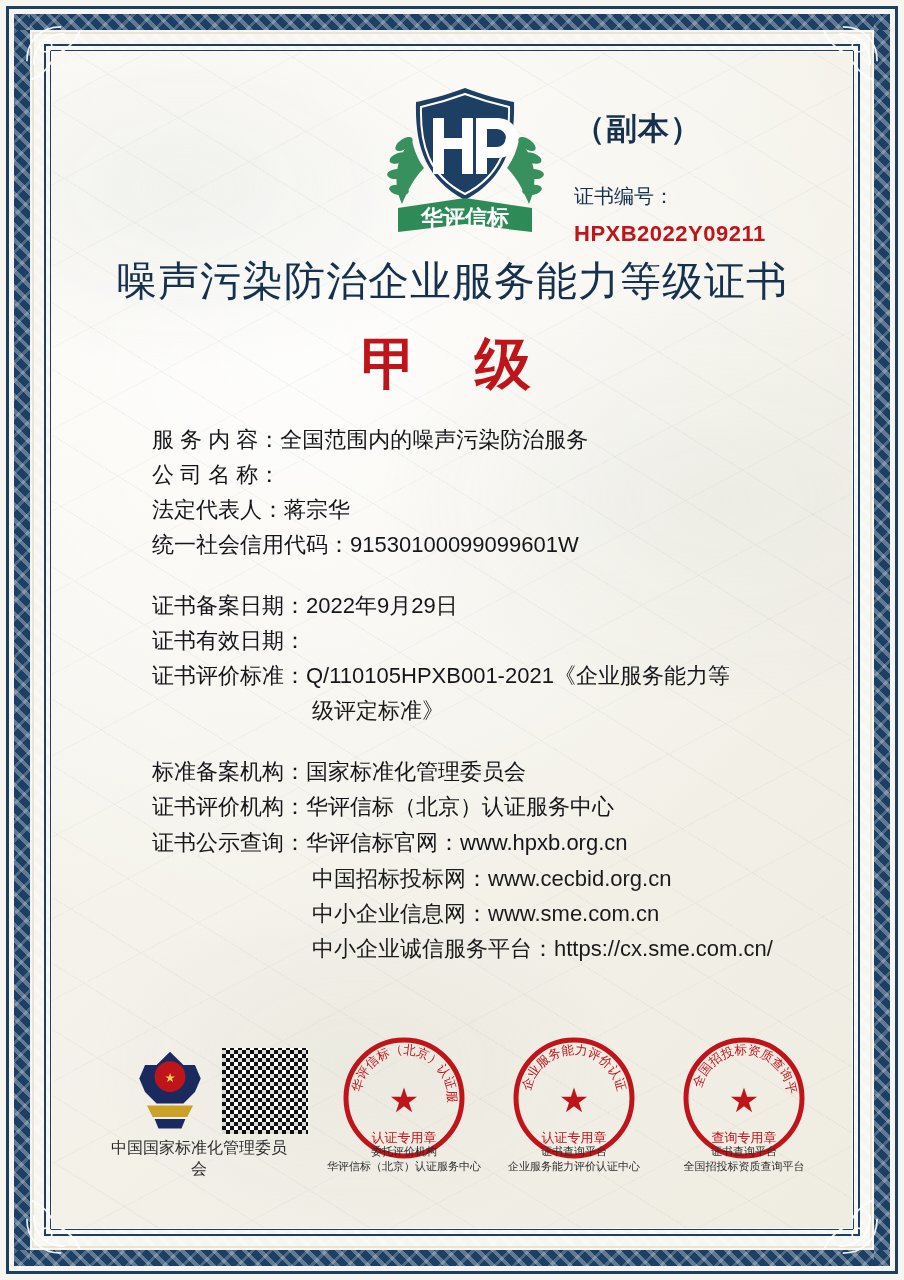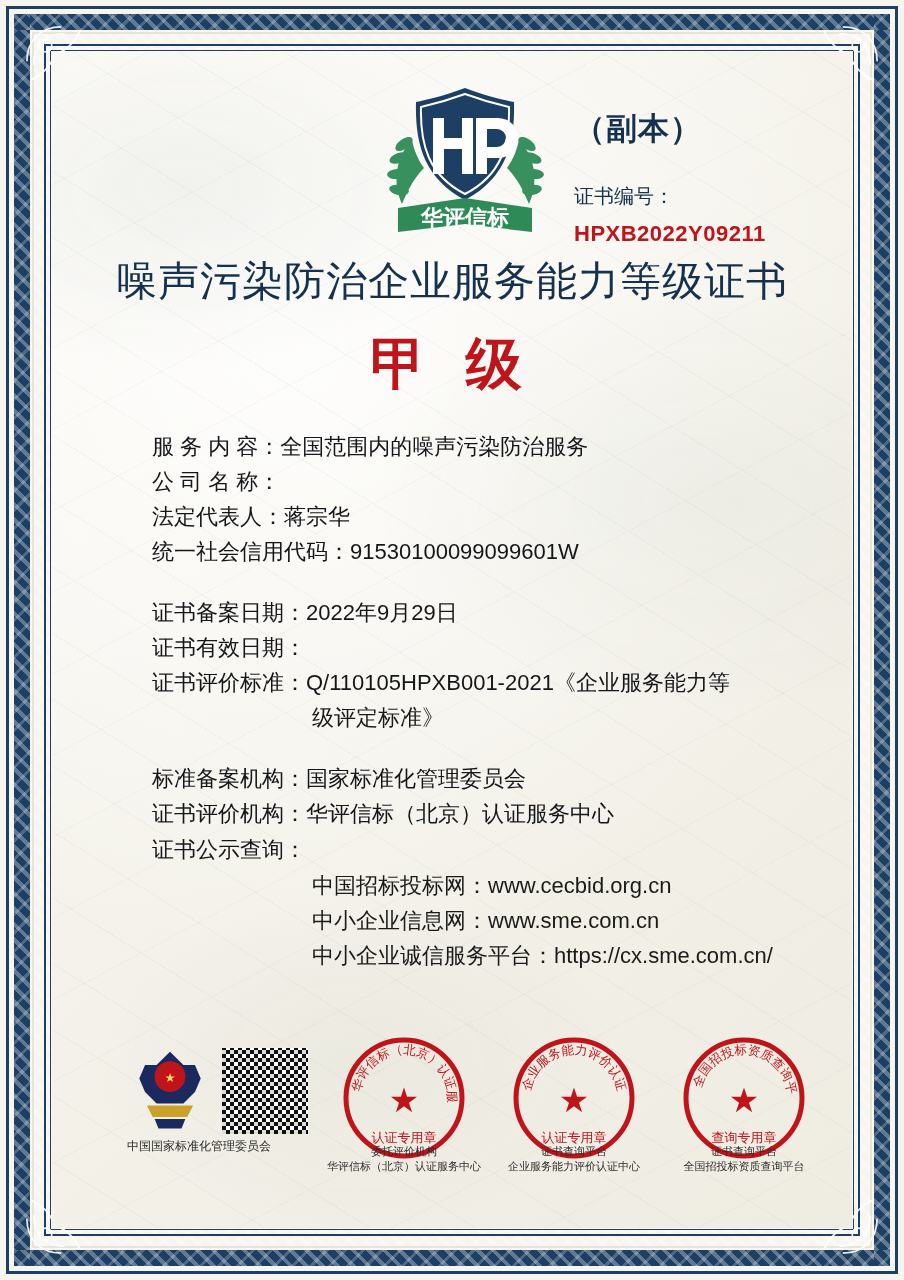--- a/index.html
+++ b/index.html
@@ -161,21 +161,22 @@
     letter-spacing: 1px;
     margin-top: 2px;
   }
   .grade {
     text-align: center;
     font-size: 56px;
     font-weight: bold;
     color: #c0141b;
     letter-spacing: 12px;
     margin-top: 18px;
-    margin-bottom: 26px;
+    margin-bottom: 19px;
+    font-family: Liberation Mono, monospace;
   }
 
   
   .fields {
     padding-left: 62px;
     padding-right: 20px;
     color: #1a1a1a;
   }
   .field-row {
     display: flex;
@@ -239,21 +240,21 @@
     top: 112px;
     width: 190px;
     text-align: center;
     font-size: 11px;
     color: #2b2b2b;
     line-height: 15px;
   }
   .cap-1 { left: 219px; }
   .cap-2 { left: 389px; }
   .cap-3 { left: 559px; }
-  .cap-0 { left: 14px; top: 106px; width: 190px; text-align: center; font-size: 12px; position: absolute; color:#2b2b2b;}
+  .cap-0 { left: 14px; top: 106px; width: 190px; text-align: center; font-size: 16px; position: absolute; color:#2b2b2b;}
 </style>
 </head>
 <body>
 
 <div class="certificate">
 
   <div class="border-outer"></div>
   <div class="border-band"></div>
   <div class="border-band-inner-pattern"></div>
   <div class="border-thin1"></div>
@@ -391,20 +392,21 @@
         </div>
 
         <div class="field-row">
           <span class="field-label">证书评价机构：</span>
           <span class="field-value">华评信标（北京）认证服务中心</span>
         </div>
 
         <div class="links">
           <div class="field-row">
             <span class="field-label">证书公示查询：</span>
+            <span class="link-text">华评信标官网：www.hpxb.org.cn</span>
           </div>
           <div class="field-cont">中国招标投标网：www.cecbid.org.cn</div>
           <div class="field-cont">中小企业信息网：www.sme.com.cn</div>
           <div class="field-cont">中小企业诚信服务平台：https://cx.sme.com.cn/</div>
         </div>
 
       </div>
     </div>
 
     <div class="footer">

